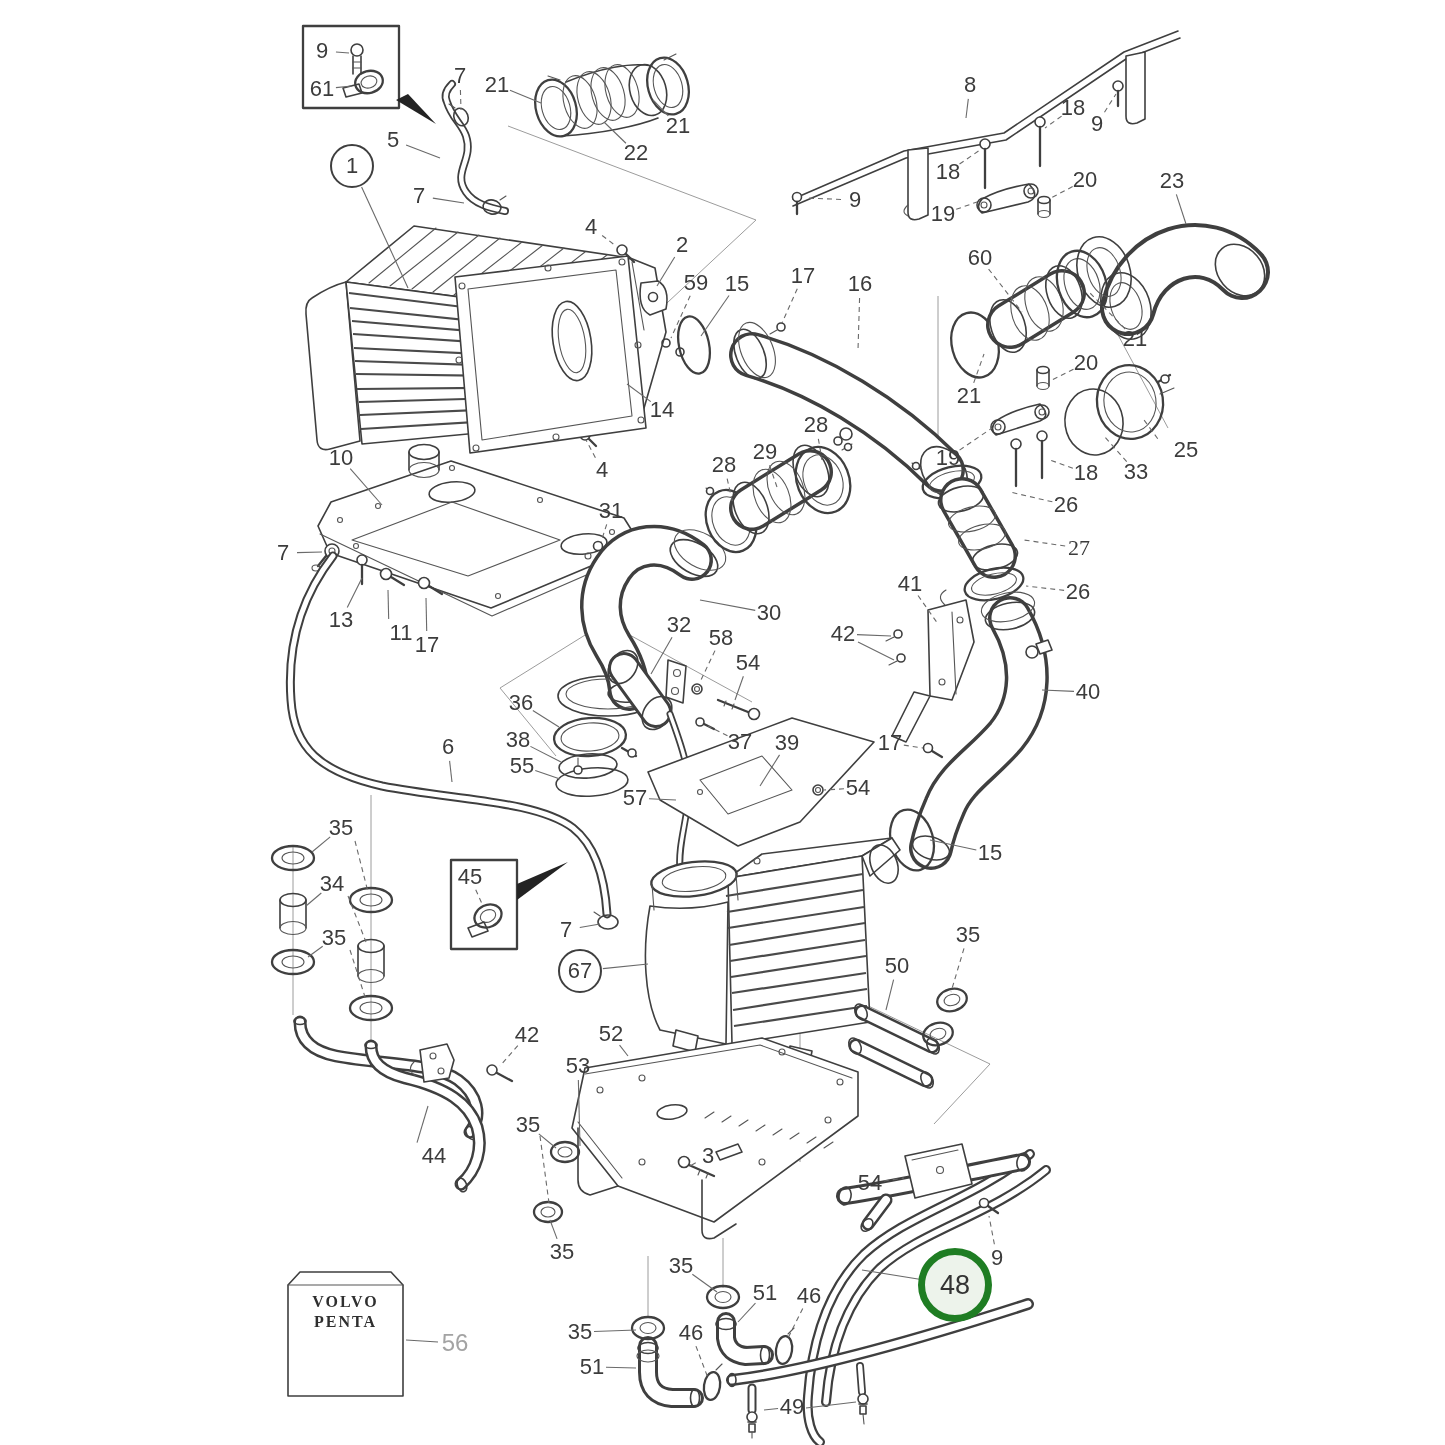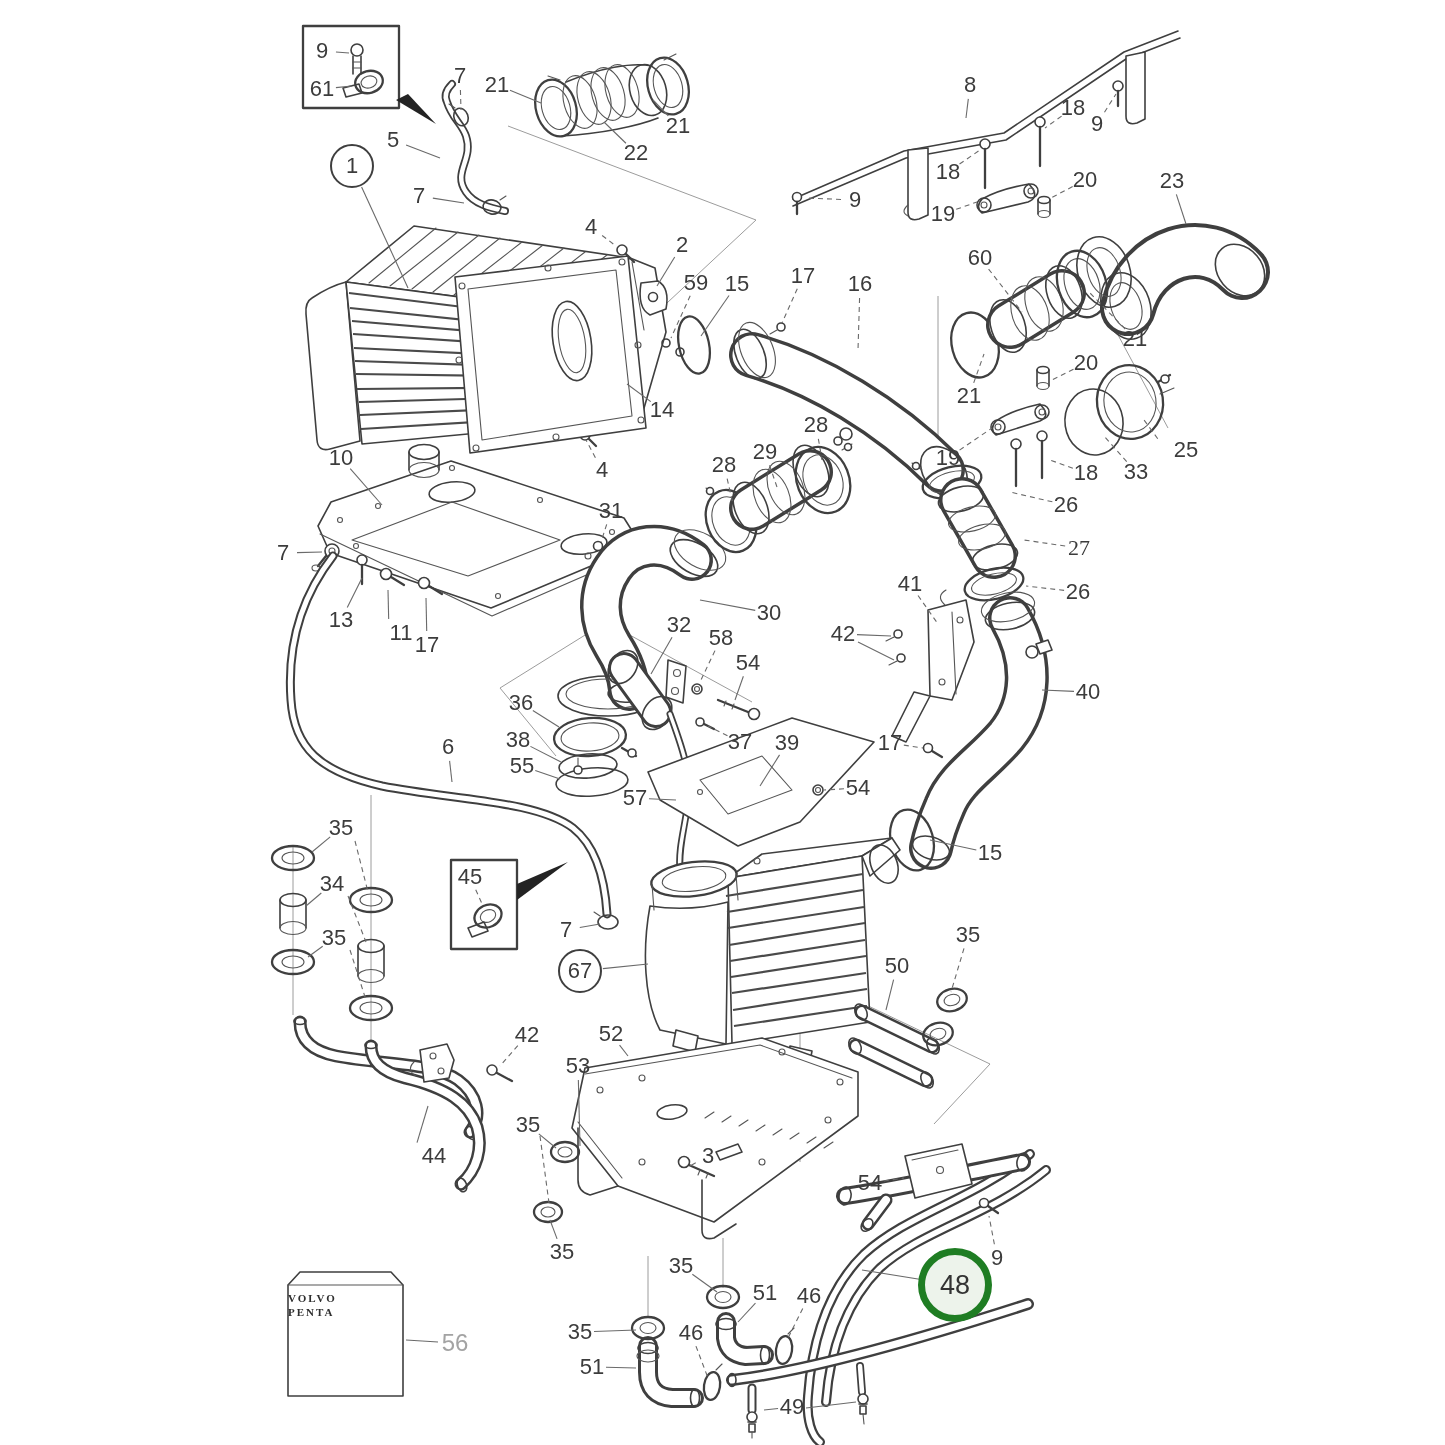--- a/index.html
+++ b/index.html
@@ -20,22 +20,22 @@
   .pi{fill:none;stroke:#fff;stroke-linecap:round}
   
   .callout{position:absolute;transform:translate(-50%,-50%);color:#3c3c3c;
            font-size:22px;line-height:1;white-space:nowrap;cursor:pointer;}
   .callout.muted{color:#a3a3a3;font-size:24px;}
   .callout.circled{width:40px;height:40px;border:2.5px solid #3f3f3f;border-radius:50%;
            background:#fff;display:flex;align-items:center;justify-content:center;font-size:22px;}
   .callout.highlight{width:60px;height:60px;border:7px solid #1f7d23;border-radius:50%;
            background:#edf3eb;display:flex;align-items:center;justify-content:center;
            font-size:27px;color:#333;}
-  .brand{position:absolute;left:288px;top:1292px;width:115px;
-         font-family:"Liberation Serif",serif;font-weight:bold;font-size:11px;
+  .brand{position:absolute;left:288px;top:1292px;width:115px;text-align:center;
+         font-family:"Liberation Serif",serif;font-weight:bold;font-size:16px;
          letter-spacing:2px;color:#2f2f2f;line-height:1.25;}
   .leader{stroke:#6a6a6a;stroke-width:1.1;fill:none}
   .leader.dash{stroke-dasharray:5 4}
 </style>
 </head>
 <body>
 
 <div class="stage">
 
   <svg class="layer" viewBox="0 0 1445 1445">

